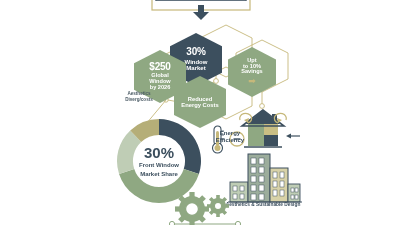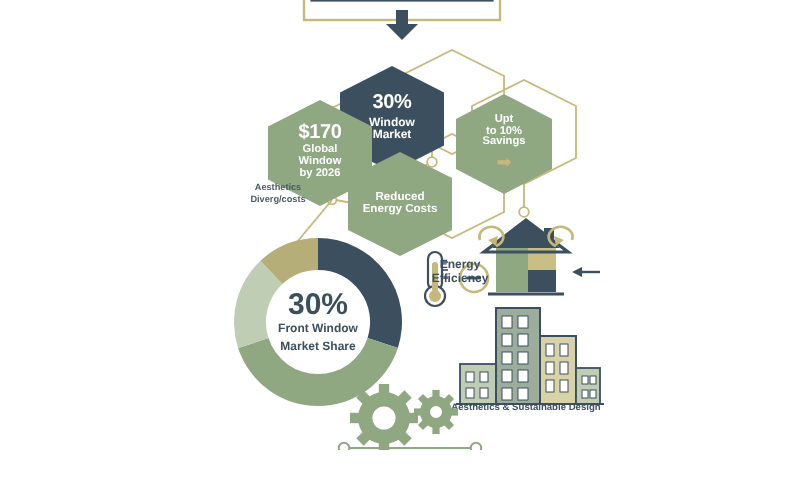--- a/index.html
+++ b/index.html
@@ -140,21 +140,21 @@
     </svg>
   </div>
 
   <div class="hex" id="hex-window-market">
     <span class="big">30%</span>
     <span class="sm">Window</span>
     <span class="sm">Market</span>
   </div>
 
   <div class="hex" id="hex-global-window">
-    <span class="big">$170</span>
+    <span class="big">$250</span>
     <span class="sm">Global</span>
     <span class="sm">Window</span>
     <span class="sm">by 2026</span>
   </div>
 
   <div class="hex" id="hex-savings">
     <span class="sm">Upt</span>
     <span class="sm">to 10%</span>
     <span class="sm">Savings</span>
     <span class="arrow">➡</span>

